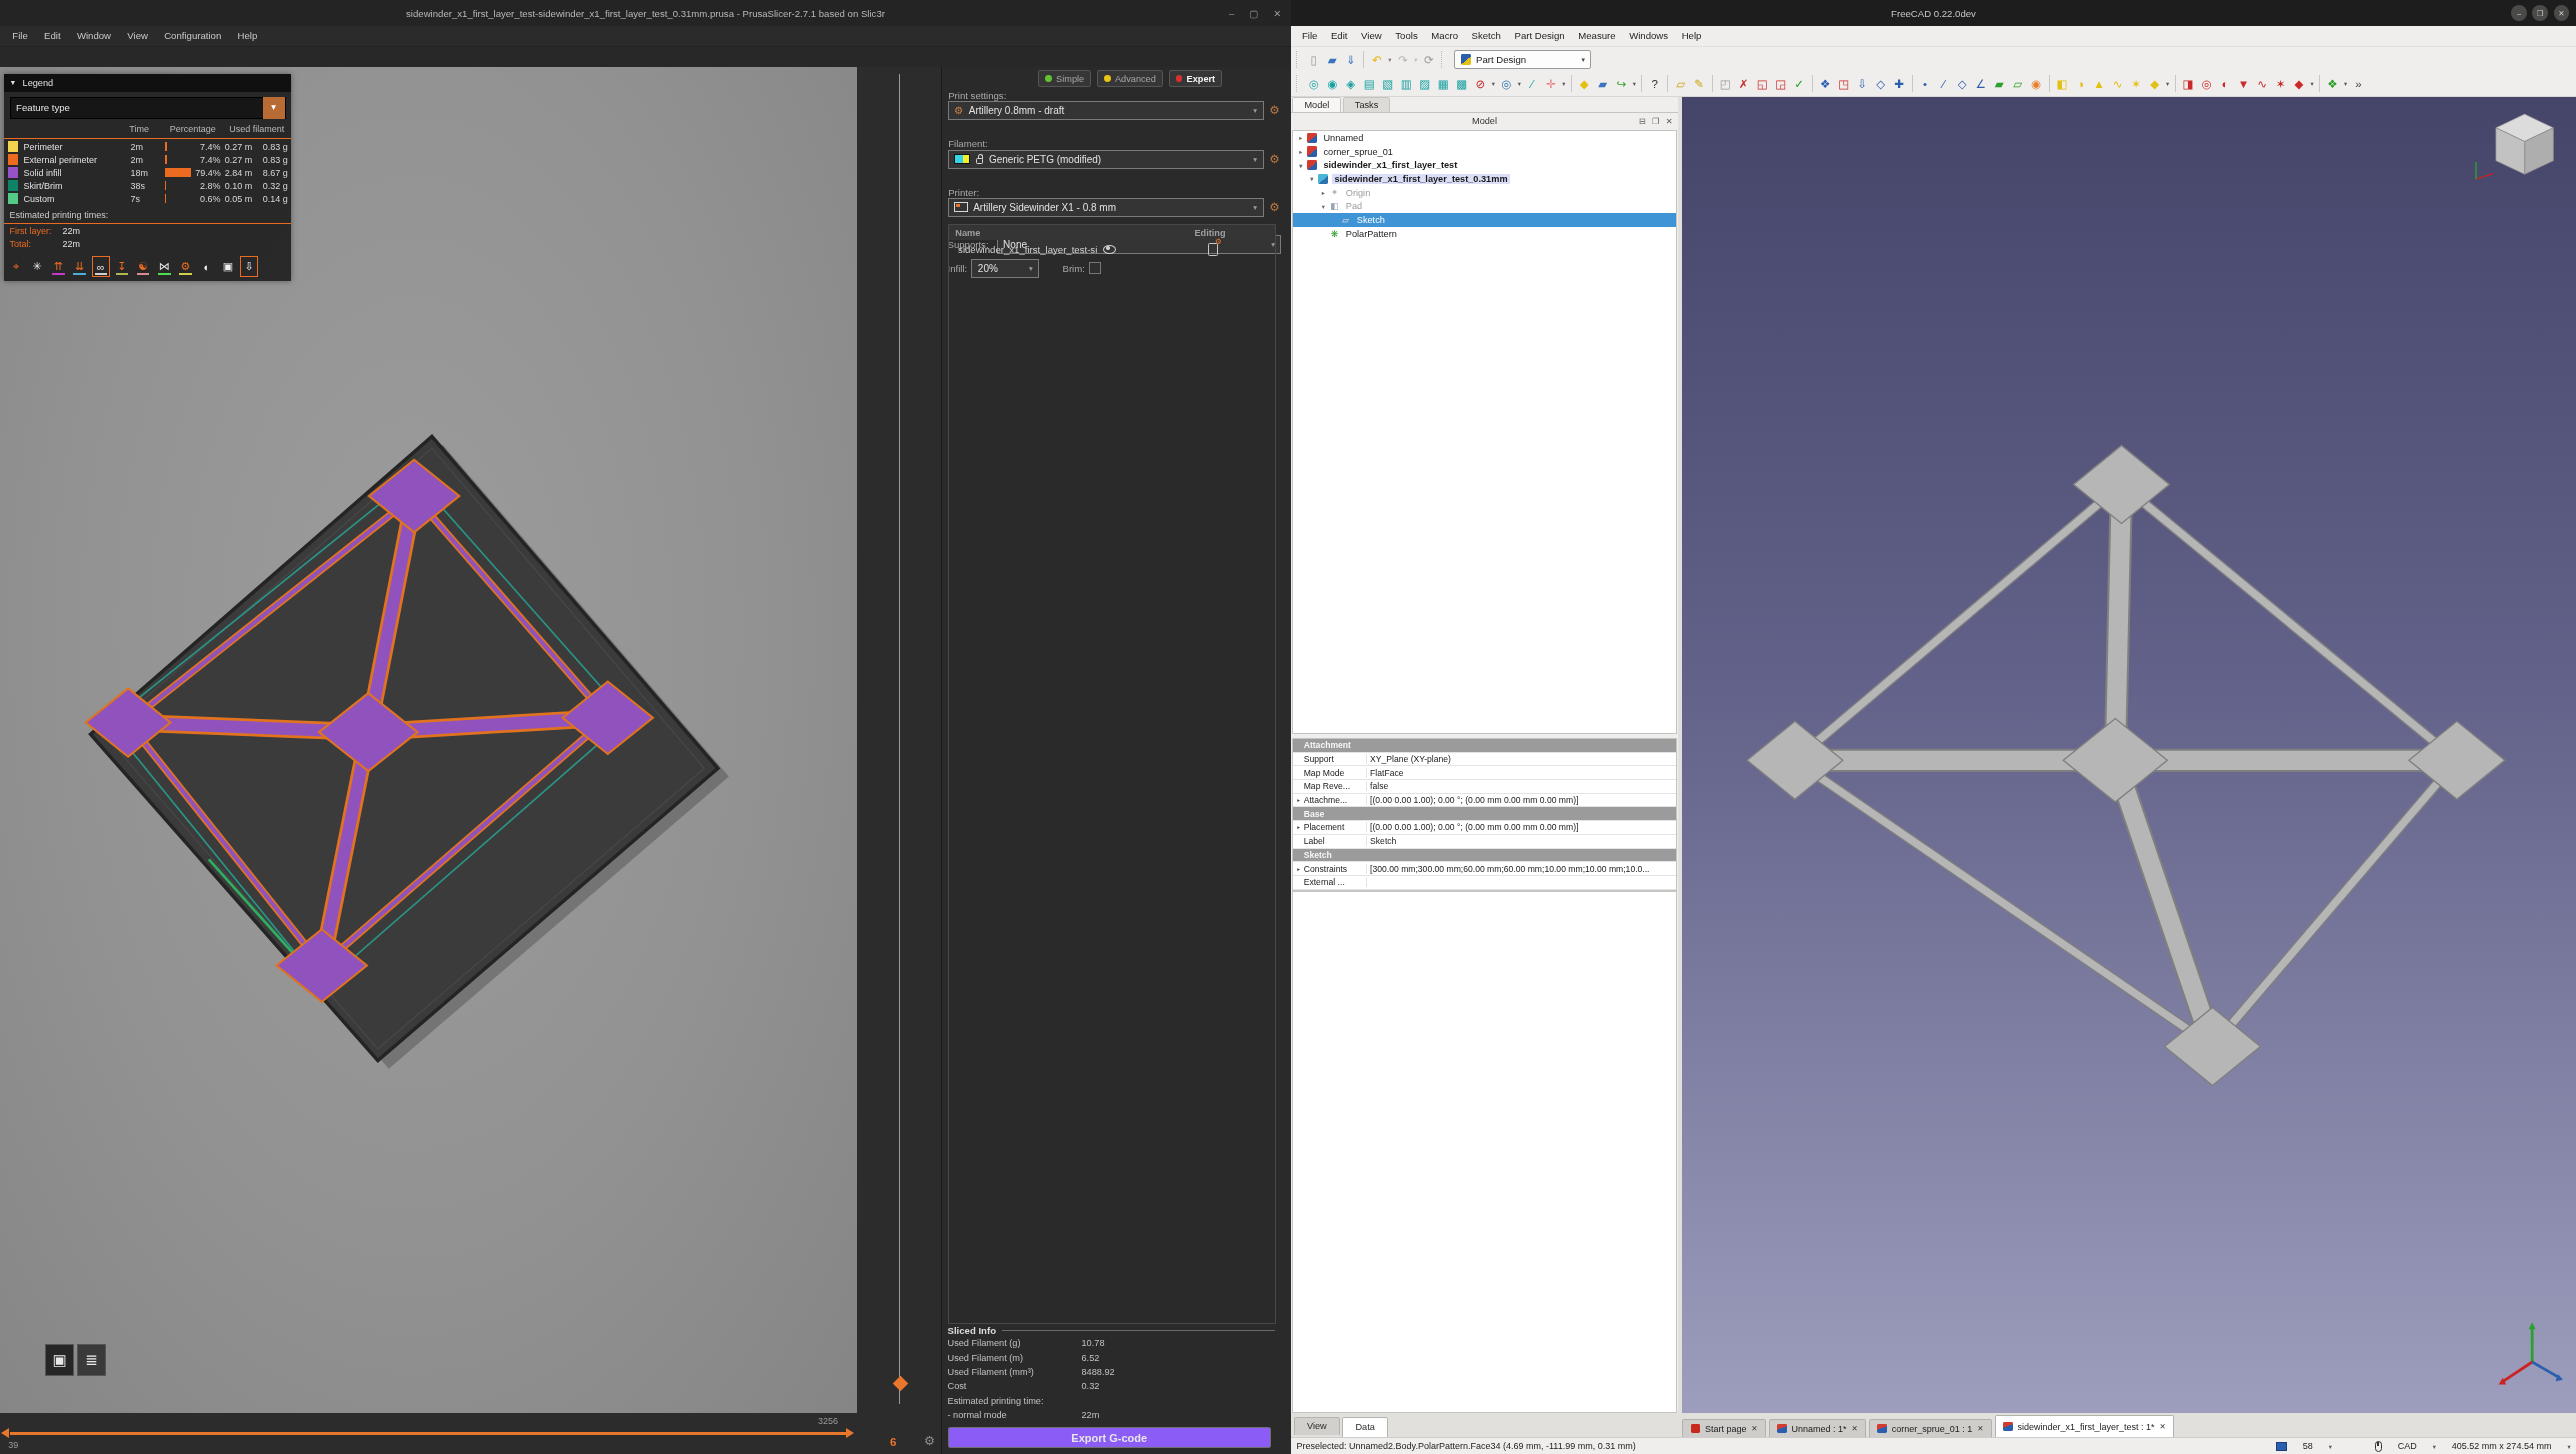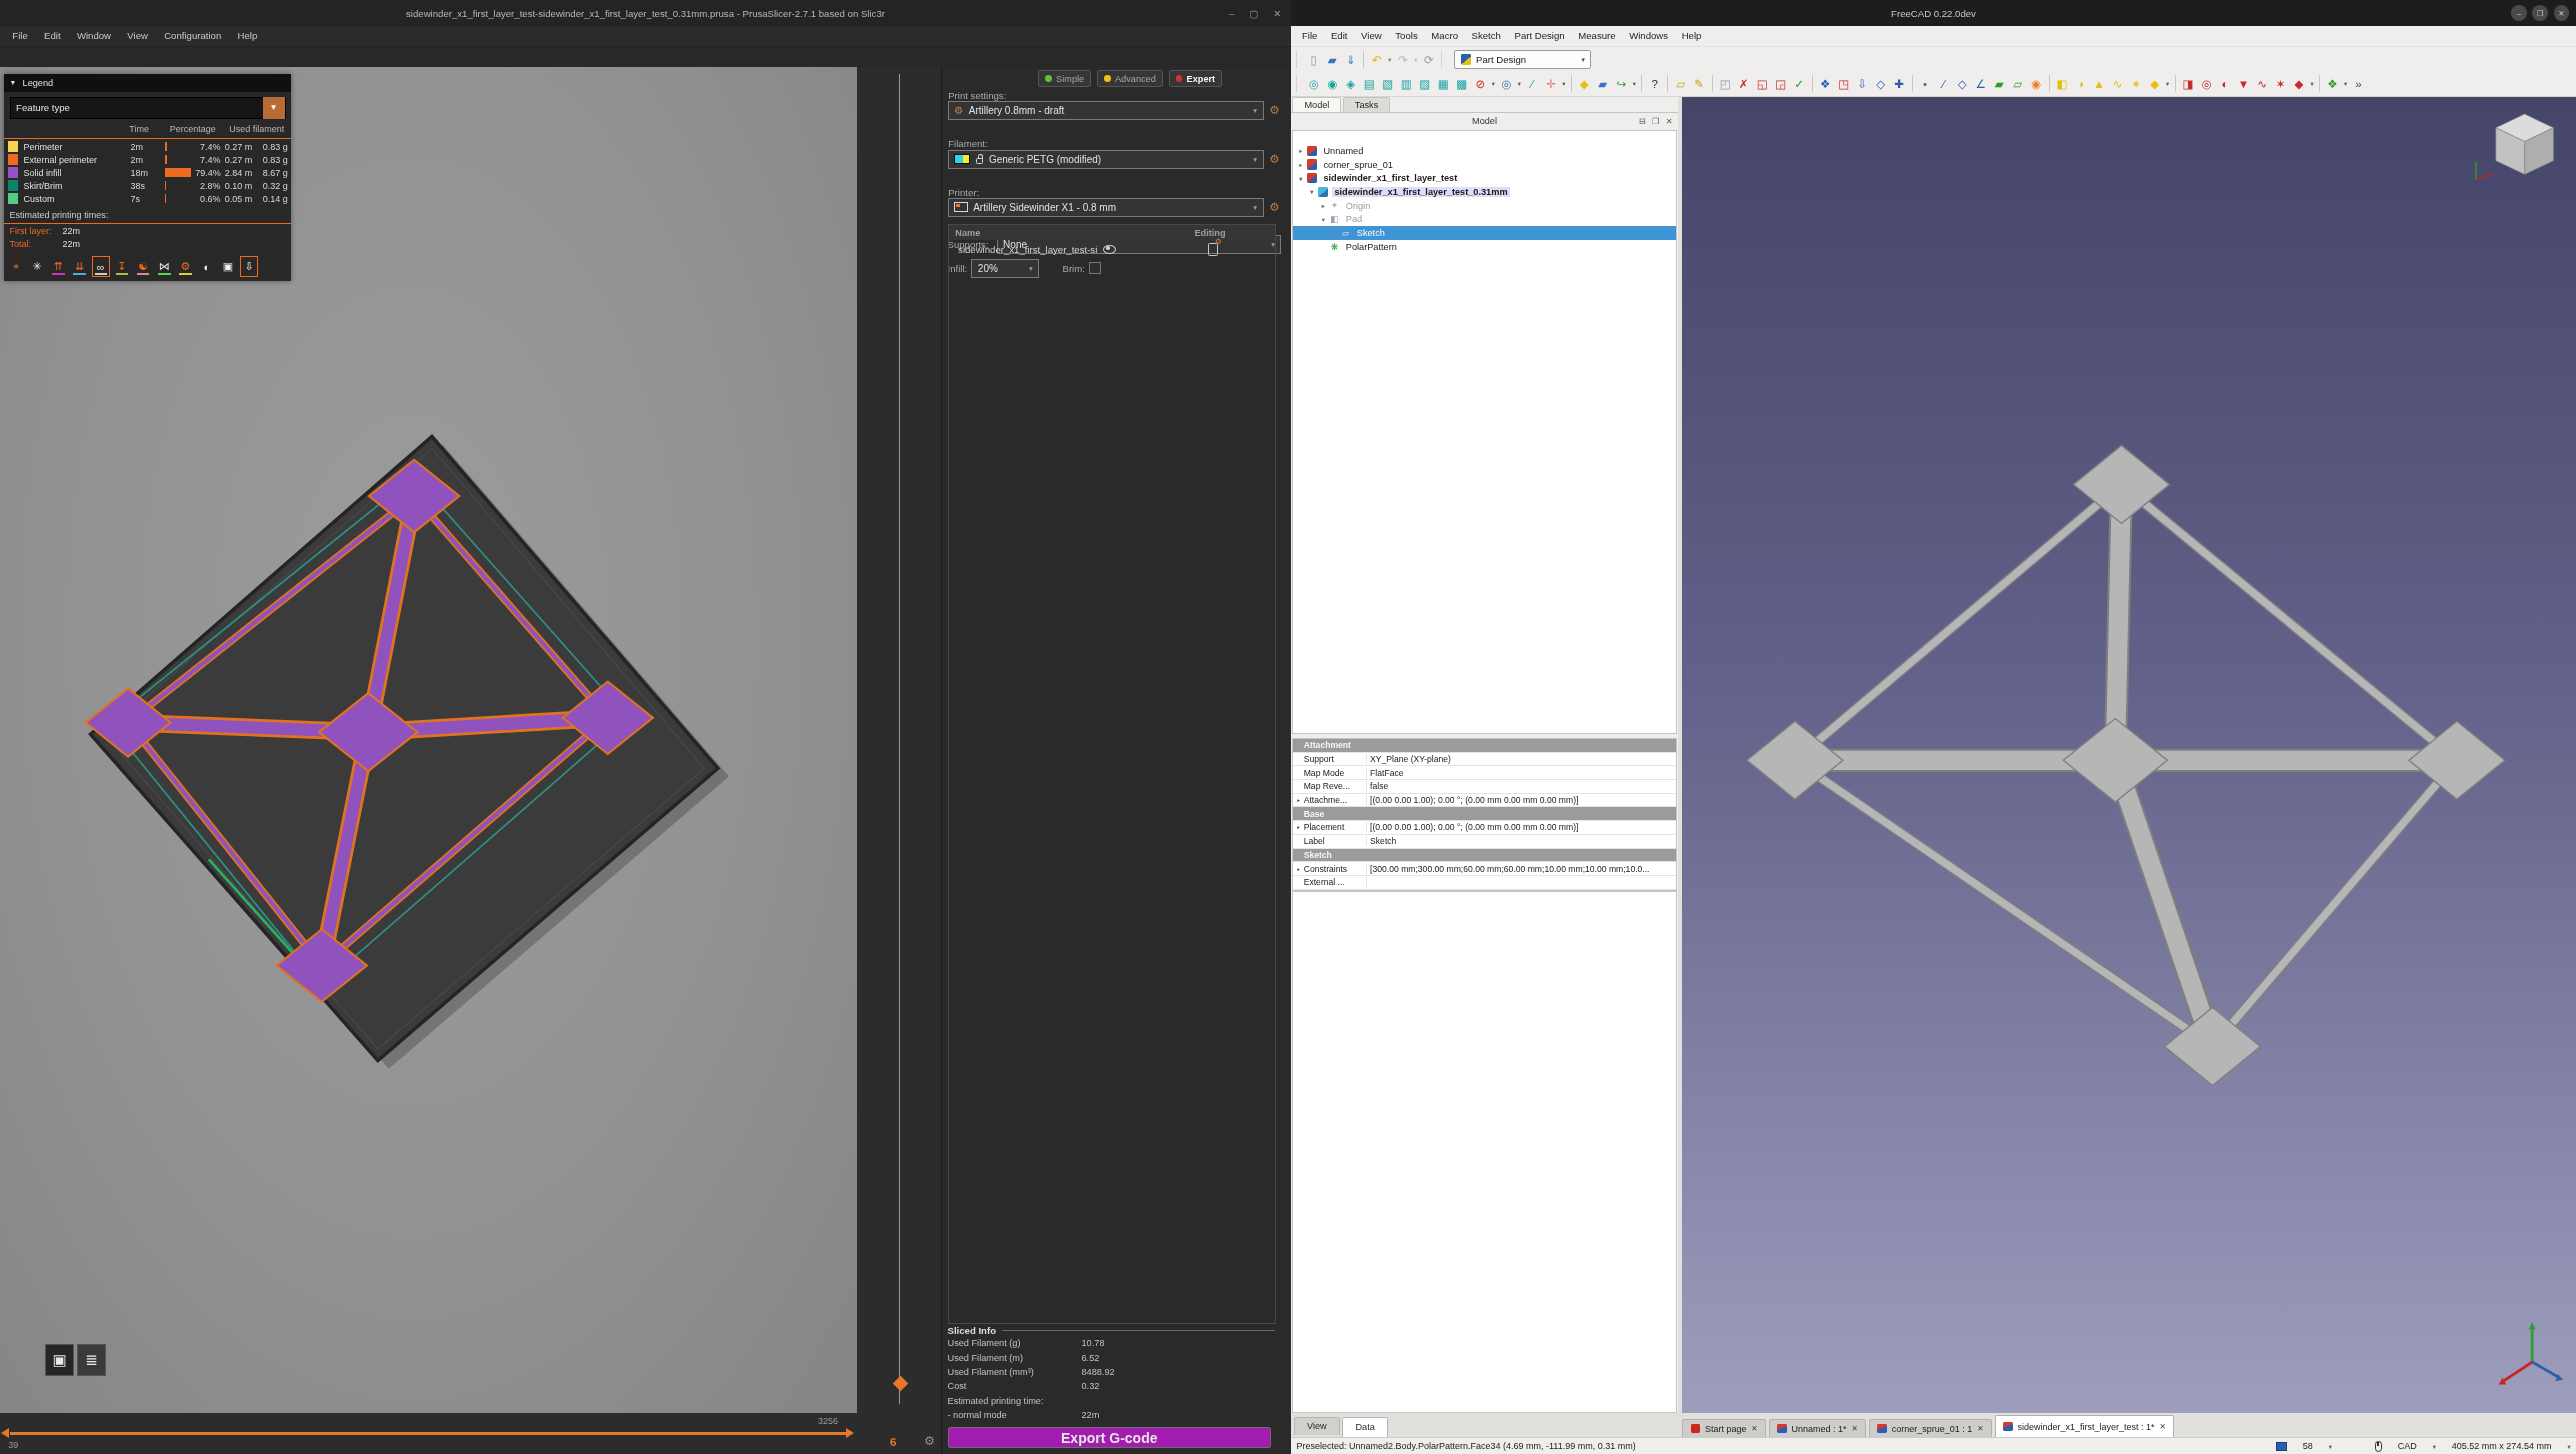--- a/index.html
+++ b/index.html
@@ -97,21 +97,21 @@
   .objrow .nm{max-width:163px;overflow:hidden;white-space:nowrap;padding-left:9.6px;}
   .eye{width:13px;height:9px;border:1.4px solid #cfcfcf;border-radius:50%;position:relative;margin-left:5.5px;flex:none;}
   .eye::after{content:"";position:absolute;left:2.7px;top:0.7px;width:3.4px;height:3.4px;border-radius:50%;background:#cfcfcf;}
   .editico{margin-left:auto;margin-right:57px;width:10.3px;height:13px;border:1.4px solid #c9c9c9;border-radius:1.4px;position:relative;}
   .editico::after{content:"⚙";position:absolute;right:-4.8px;top:-6.2px;color:#e8762d;font-size:7.5px;}
   .sliced{position:absolute;left:5.5px;right:16.4px;top:1258px;}
   .sl-title{font-weight:bold;color:#dcdcdc;font-size:9.6px;display:flex;align-items:center;gap:5.5px;}
   .sl-title::after{content:"";flex:1;border-top:0.7px solid #6a6a6a;}
   .srow{display:flex;height:14.4px;align-items:center;color:#c2c2c2;font-size:9.2px;}
   .srow .sk{width:134px;}
-  .exportbtn{position:absolute;left:5.5px;right:20px;top:1360px;height:21px;border:0.7px solid #6f6f6f;border-radius:2.1px;background:#a21caf;color:#e6e6e6;font-weight:bold;font-size:14px;display:flex;align-items:center;justify-content:center;}
+  .exportbtn{position:absolute;left:5.5px;right:20px;top:1360px;height:21px;border:0.7px solid #6f6f6f;border-radius:2.1px;background:#8b5cf6;color:#e6e6e6;font-weight:bold;font-size:11px;display:flex;align-items:center;justify-content:center;}
 
   
   .fc{left:1291px;top:0;width:1285px;height:1454px;background:#efeeec;}
   .fc-title{left:0;top:0;width:1285px;height:26px;background:#1d1d1d;display:flex;align-items:center;justify-content:center;color:#c8c8c8;font-size:9.6px;position:absolute;}
   .fc-title .winbtns{position:absolute;right:6.8px;display:flex;gap:5.5px;}
   .fc-title .wb{width:15.7px;height:15.7px;border-radius:50%;background:#4a4a48;color:#d2d2d2;font-size:7.5px;display:flex;align-items:center;justify-content:center;}
   .fc-menu{left:0;top:26px;width:1285px;height:20.5px;background:#efeeec;display:flex;align-items:center;padding-left:4.1px;position:absolute;border-bottom:0.7px solid #e2e0dc;}
   .fc-menu .mitem{color:#1d1d1d;}
   .fc-tb{left:0;width:1285px;position:absolute;display:flex;align-items:center;padding-left:2.7px;background:#efeeec;}
   .fc-tb1{top:47px;height:25px;}
@@ -124,21 +124,21 @@
   .wbcombo .wbic{width:10.3px;height:10.3px;background:linear-gradient(140deg,#2b5fae 55%,#e3c012 55%);border-radius:1.4px;}
   .wbcombo .car{margin-left:auto;font-size:6.8px;color:#444;padding-left:18px;}
 
   .fc-main{left:0;top:97px;width:1285px;height:1316px;position:absolute;}
   .fc-panel{position:absolute;left:0;top:0;width:387px;height:1316px;background:#efeeec;}
   .ptabs{height:16.4px;display:flex;padding-left:1.4px;border-bottom:0.7px solid #c6c4c0;}
   .ptab{padding:1.4px 11px;font-size:9.2px;color:#2a2a2a;background:#dddbd7;border:0.7px solid #c6c4c0;border-bottom:none;border-radius:2.1px 2.1px 0 0;margin-right:1.4px;display:flex;align-items:center;}
   .ptab.active{background:#f7f6f4;}
   .dockhead{height:15px;display:flex;align-items:center;justify-content:center;font-size:9.2px;color:#333;position:relative;background:#efeeec;}
   .dockbtns{position:absolute;right:5.5px;display:flex;gap:6.2px;color:#555;font-size:8.2px;}
-  .fc-tree{position:absolute;left:1.4px;right:1.4px;top:33px;height:604px;background:#fff;border:0.7px solid #c6c4c0;padding-top:13px;overflow:hidden;}
+  .fc-tree{position:absolute;left:1.4px;right:1.4px;top:33px;height:604px;background:#fff;border:0.7px solid #c6c4c0;padding-top:0;overflow:hidden;}
   .trow{height:13.7px;display:flex;align-items:center;font-size:9.2px;color:#1a1a1a;white-space:nowrap;}
   .trow.bold{font-weight:bold;}
   .trow.gray .tlab{color:#9c9c9c;}
   .trow.sel{background:#3f94d6;}
   .trow.sel .tlab{color:#fff;}
   .trow.presel .tlab{background:#dadef6;}
   .tarr{width:9.6px;font-size:6.2px;color:#666;text-align:center;flex:none;}
   .tico{width:10.3px;height:10.3px;border-radius:1.4px;margin:0 3.4px 0 1.4px;flex:none;display:flex;align-items:center;justify-content:center;font-size:9px;}
   .tlab{padding:0 2.7px;}
   .fc-props{position:absolute;left:1.4px;right:1.4px;top:641px;height:153px;background:#fff;border:0.7px solid #c6c4c0;font-size:8.6px;}

